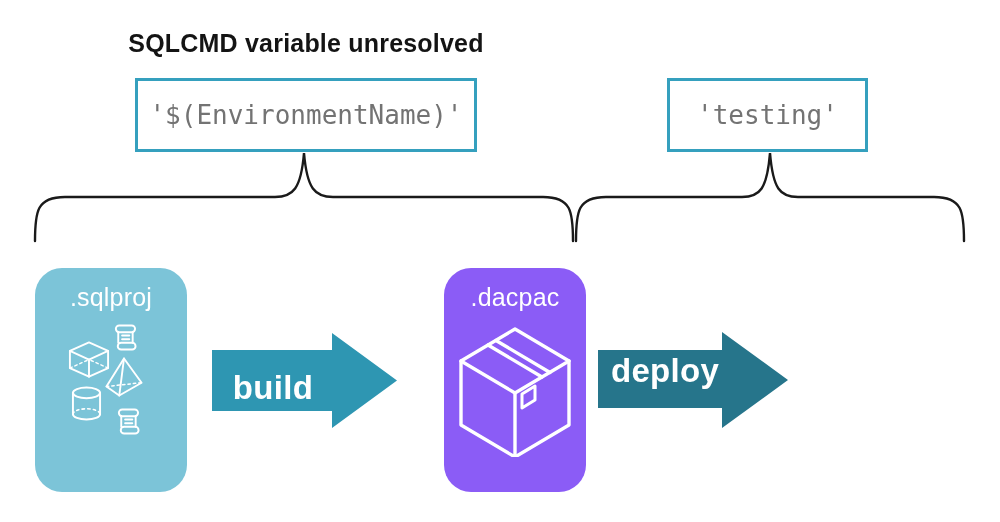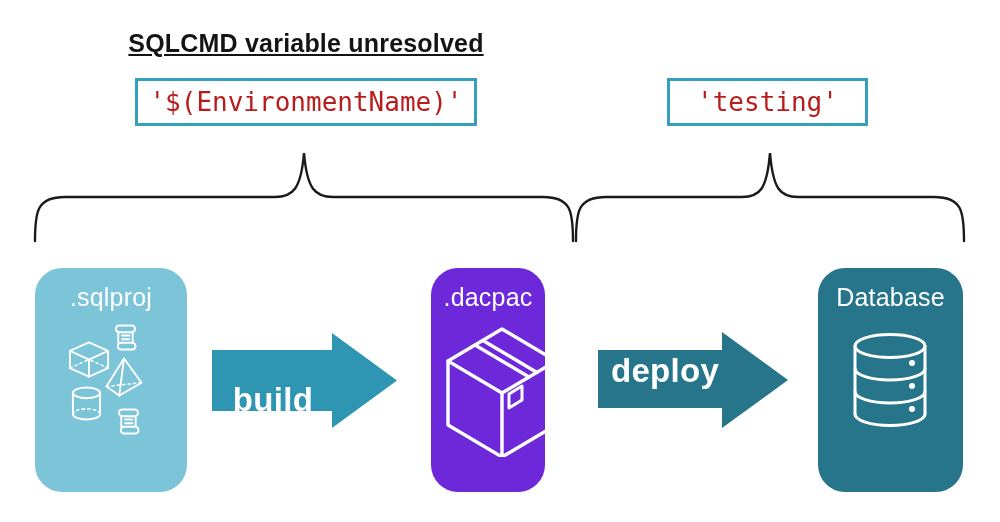--- a/index.html
+++ b/index.html
@@ -5,53 +5,53 @@
   html,body{margin:0;padding:0;background:#ffffff;}
   #canvas{
     position:relative;width:1000px;height:522px;background:#ffffff;overflow:hidden;
     font-family:"Liberation Sans",sans-serif;
   }
   .heading{
     position:absolute;top:29px;height:28px;line-height:28px;
     font-size:25px;font-weight:700;color:#141414;text-align:center;
     letter-spacing:.2px;white-space:nowrap;
   }
-  #heading-left{left:110px;width:392px;text-decoration:underline;}
+  #heading-left{left:110px;width:392px;}
   #heading-right{left:617px;width:302px;}
   .code-box{
-    position:absolute;top:78px;height:48px;box-sizing:border-box;
+    position:absolute;top:78px;height:74px;box-sizing:border-box;
     border:3px solid #35a0be;background:#ffffff;
     display:flex;align-items:center;justify-content:center;
-    font-family:"DejaVu Sans Mono",monospace;font-size:26px;color:#b91c1c;
+    font-family:"DejaVu Sans Mono",monospace;font-size:26px;color:#737373;
     white-space:nowrap;
     text-align:center;
   }
   #code-box-left{left:135px;width:342px;}
   #code-box-right{left:667px;width:201px;}
   .brace{position:absolute;top:149px;height:94px;}
   #brace-left{left:33px;width:542px;}
   #brace-right{left:574px;width:392px;}
   .stage-box{
     position:absolute;top:268px;height:224px;border-radius:27px;
   }
   #stage-sqlproj{left:35px;width:152px;background:#7cc4d8;}
-  #stage-dacpac{left:431px;width:114px;background:#6d28d9;}
+  #stage-dacpac{left:444px;width:142px;background:#8b5cf6;}
   #stage-database{left:818px;width:145px;background:#26758b;}
   .stage-label{
     position:absolute;top:15px;left:0;width:100%;text-align:center;
     font-size:25px;font-weight:400;color:#ffffff;letter-spacing:.2px;
   }
   .arrow-svg{position:absolute;}
   #build-arrow{left:212px;top:333px;width:185px;height:95px;}
   #deploy-arrow{left:598px;top:332px;width:190px;height:96px;}
   .arrow-label{
     position:absolute;display:flex;align-items:center;justify-content:center;
     color:#ffffff;font-size:33px;font-weight:700;letter-spacing:.3px;
   }
-  #build-label{left:212px;top:370px;width:122px;height:60px;}
+  #build-label{left:212px;top:358px;width:122px;height:60px;}
   #deploy-label{left:598px;top:350px;width:134px;height:42px;}
   .abs{position:absolute;}
   svg{display:block;}
 </style>
 </head>
 <body>
 
 <div id="canvas">
 
   <div id="heading-left" class="heading">SQLCMD variable unresolved</div>
@@ -141,30 +141,14 @@
         <path d="M64 67 L77 59 L77 73 L64 81 Z" stroke-width="3"></path>
       </g>
     </svg>
   </div>
 
   <svg id="deploy-arrow" class="arrow-svg" viewBox="0 0 190 96">
     <polygon points="0,18 124,18 124,0 190,48 124,96 124,76 0,76" fill="#26758b"></polygon>
   </svg>
   <div id="deploy-label" class="arrow-label">deploy</div>
 
-  <div id="stage-database" class="stage-box">
-    <div class="stage-label">Database</div>
-    <svg class="abs" style="left:34px;top:64px" width="76" height="96" viewBox="0 0 76 96">
-      <g fill="none" stroke="#ffffff" stroke-width="3" stroke-linejoin="round" stroke-linecap="round">
-        <ellipse cx="38" cy="14" rx="35" ry="11.5"></ellipse>
-        <path d="M3 14 V82"></path>
-        <path d="M73 14 V82"></path>
-        <path d="M3 82 A35 11.5 0 0 0 73 82"></path>
-        <path d="M3 36.5 A35 11.5 0 0 0 73 36.5"></path>
-        <path d="M3 59.5 A35 11.5 0 0 0 73 59.5"></path>
-      </g>
-      <circle cx="60" cy="31" r="3" fill="#ffffff"></circle>
-      <circle cx="60" cy="54" r="3" fill="#ffffff"></circle>
-      <circle cx="60" cy="77" r="3" fill="#ffffff"></circle>
-    </svg>
-  </div>
 
 </div>
 
 </body></html>

